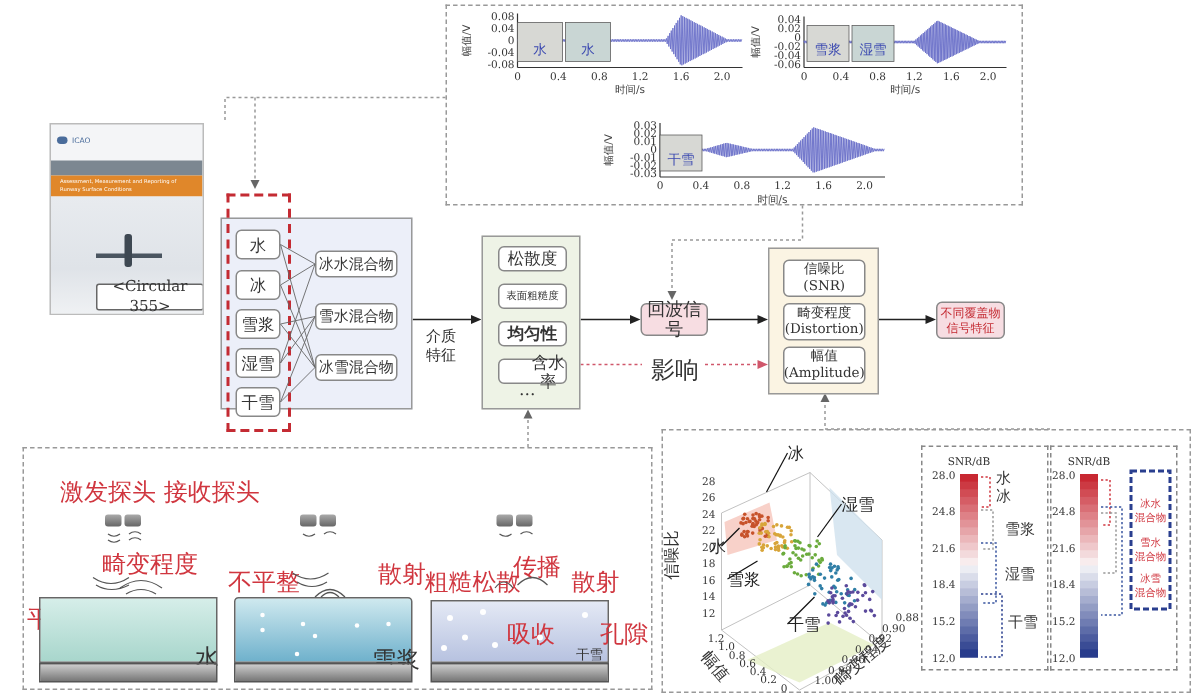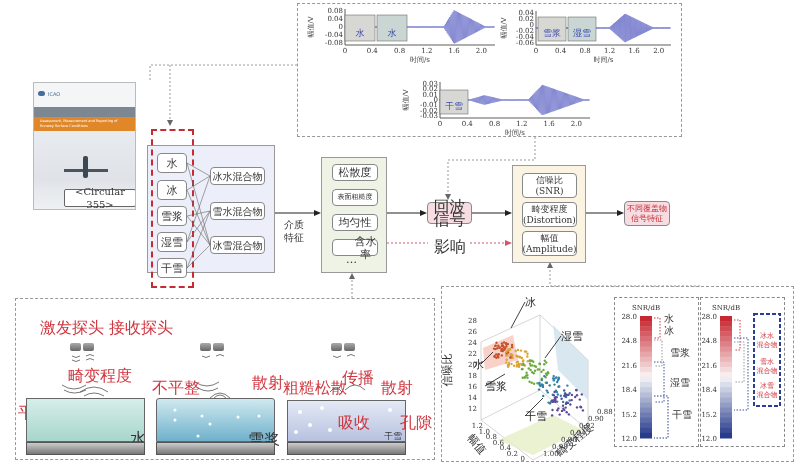--- a/index.html
+++ b/index.html
@@ -171,25 +171,25 @@
       <line x1="187" y1="268" x2="210" y2="245"></line>
   </g>
 </svg>
 
 <div class="lbl" style="left:284px;top:218px;font-size:10px;line-height:13px;white-space:pre;text-align:center;">介质
 特征</div>
 
 <div class="panel" style="left:321px;top:157px;width:66px;height:116px;background:#eef3e6;"></div>
 <div class="box" style="left:332px;top:164px;width:46px;height:17px;">松散度</div>
 <div class="box" style="left:332px;top:189px;width:46px;height:17px;font-size:7px;">表面粗糙度</div>
-<div class="box" style="left:332px;top:214px;width:46px;height:17px;">均匀性</div>
+<div class="box" style="left:332px;top:214px;width:46px;height:17px;font-weight:bold;">均匀性</div>
 <div class="box" style="left:332px;top:239px;width:46px;height:17px;padding-left:21px;">含水率</div>
 <div class="lbl" style="left:346px;top:253px;font-size:11px;">…</div>
 
-<div class="box" style="left:427px;top:202px;width:45px;height:22px;background:#f7dde2;font-size:16px;">回波信号</div>
+<div class="box" style="left:427px;top:202px;width:45px;height:22px;background:#f7dde2;font-size:12px;">回波信号</div>
 <div class="lbl" style="left:434px;top:237px;">影响</div>
 
 <div class="panel" style="left:512px;top:165px;width:74px;height:98px;background:#fbf4e3;"></div>
 <div class="box" style="left:522px;top:173px;width:55px;height:25px;flex-direction:column;font-size:9px;line-height:11px;">
   <span>信噪比</span>
     <span>(SNR)</span>
 </div>
 <div class="box" style="left:522px;top:202px;width:55px;height:25px;flex-direction:column;font-size:9px;line-height:11px;">
   <span>畸变程度</span>
     <span>(Distortion)</span>

